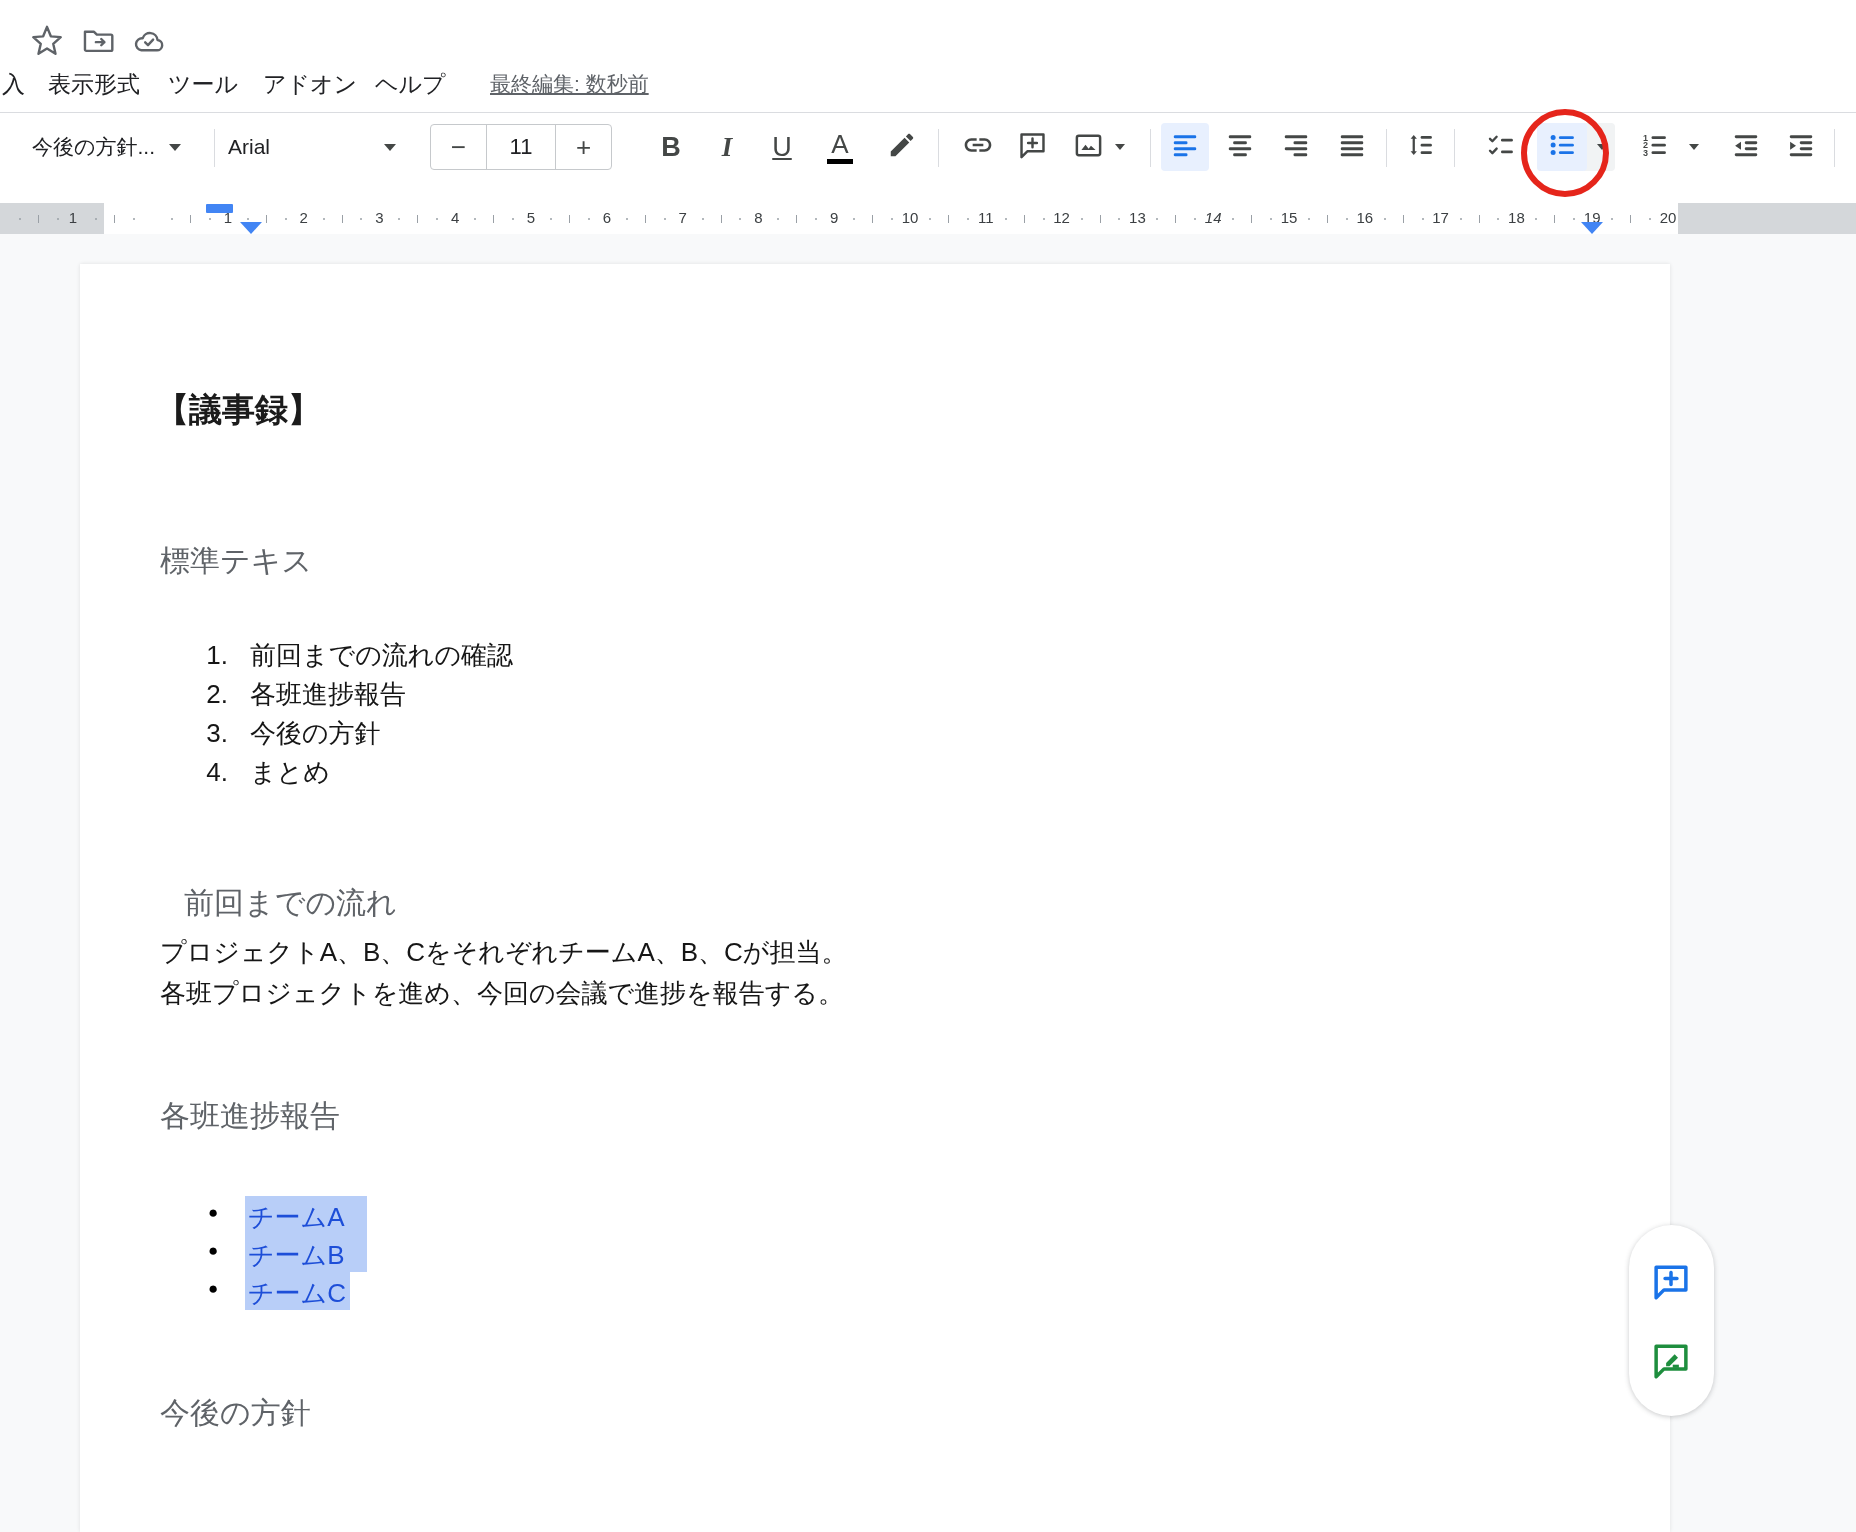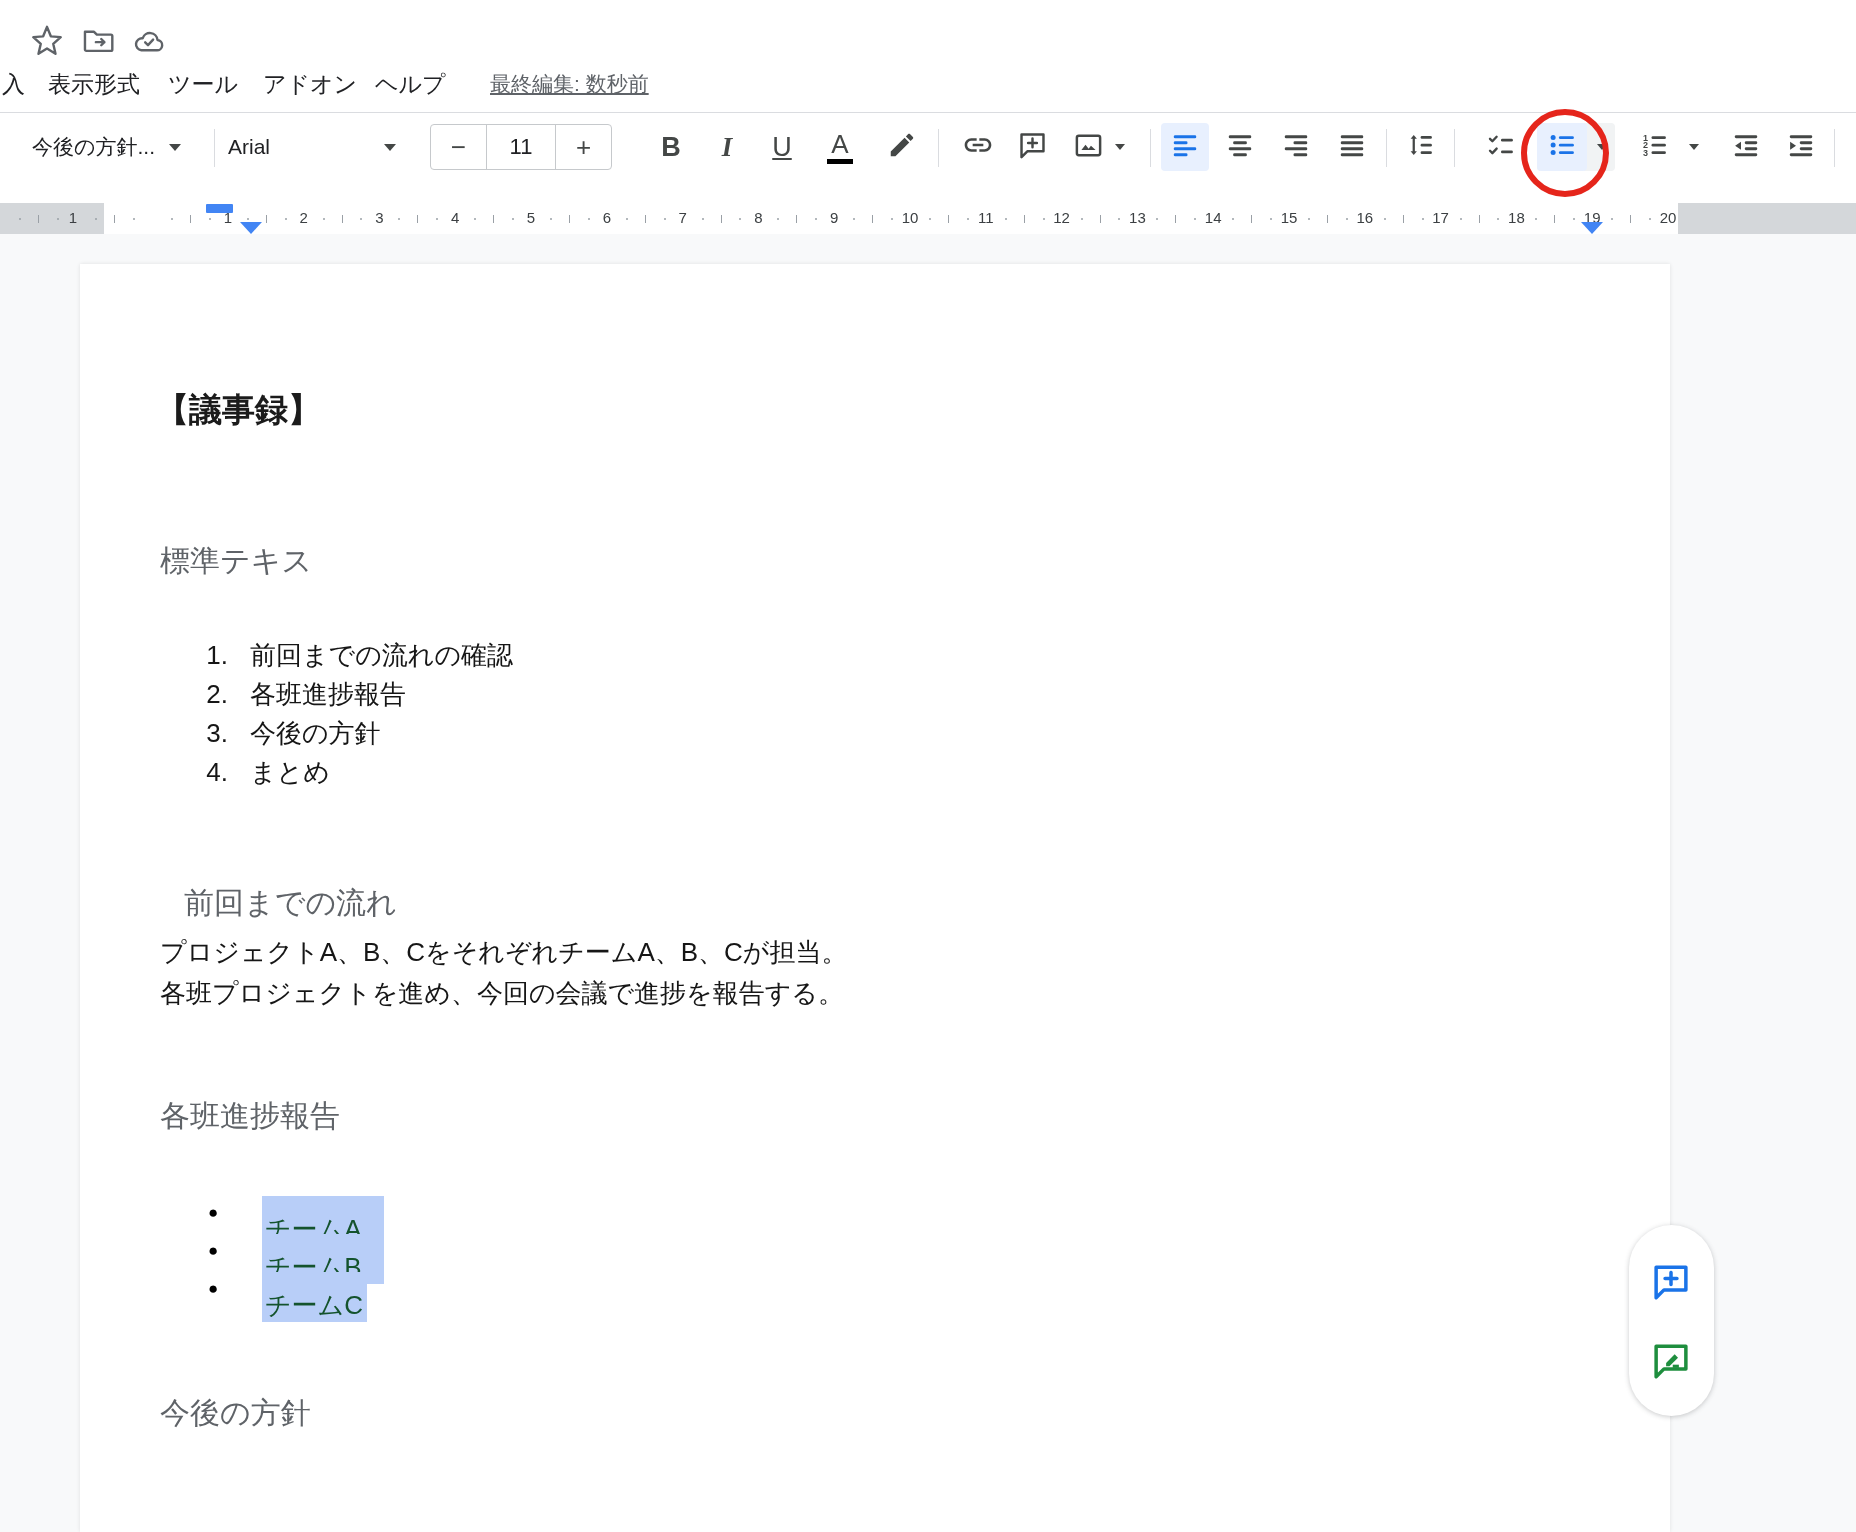--- a/index.html
+++ b/index.html
@@ -67,22 +67,22 @@
         box-shadow:0 0 4px rgba(0,0,0,.10);}
   .doc-title{position:absolute;left:76px;top:124px;font-size:33px;font-weight:700;color:#1b1b1b;cursor:text;}
   .doc-h{position:absolute;left:80px;font-size:30px;color:#5f6368;cursor:text;}
   .agenda-row{position:absolute;height:39px;line-height:39px;cursor:text;}
   .agenda-num{position:absolute;left:80px;width:68px;text-align:right;font-size:26px;color:#161616;}
   .agenda-text{position:absolute;left:170px;font-size:26px;color:#161616;white-space:nowrap;}
   .doc-line{position:absolute;left:80px;height:40px;line-height:40px;font-size:26px;color:#161616;
             white-space:nowrap;cursor:text;}
   .bullet-row{position:absolute;height:38px;line-height:38px;cursor:text;}
   .bullet-dot{position:absolute;left:128px;top:0;font-size:17px;color:#000;line-height:38px;}
-  .bullet-text{position:absolute;left:182px;top:2px;font-size:26px;color:#14532d;line-height:34px;
-               background:#b8cef8;padding:16px 4px 0 3px;white-space:nowrap;}
+  .bullet-text{position:absolute;left:165px;top:2px;font-size:26px;color:#1d4ed8;line-height:34px;
+               background:#b8cef8;padding:4px 4px 0 3px;white-space:nowrap;}
   .bullet-text.ext{padding-right:22px;}
 
   
   .side-pill{position:absolute;left:1629px;top:991px;width:85px;height:191px;background:#fff;
              border-radius:43px;box-shadow:0 1px 5px rgba(60,64,67,.28);z-index:4;}
   .side-btn{position:absolute;left:18px;width:48px;height:48px;display:flex;align-items:center;
             justify-content:center;cursor:pointer;}
 </style>
 </head>
 <body>
@@ -358,21 +358,21 @@
         <span class="rnum" style="left: 455.2px;">4</span>
         <span class="rnum" style="left: 531px;">5</span>
         <span class="rnum" style="left: 606.8px;">6</span>
         <span class="rnum" style="left: 682.6px;">7</span>
         <span class="rnum" style="left: 758.4px;">8</span>
         <span class="rnum" style="left: 834.2px;">9</span>
         <span class="rnum" style="left: 910px;">10</span>
         <span class="rnum" style="left: 985.8px;">11</span>
         <span class="rnum" style="left: 1061.6px;">12</span>
         <span class="rnum" style="left: 1137.4px;">13</span>
-        <span class="rnum" style="left: 1213.2px;">14</span>
+        <span class="rnum" style="left: 1213.2px; font-style: italic;">14</span>
         <span class="rnum" style="left: 1289px;">15</span>
         <span class="rnum" style="left: 1364.8px;">16</span>
         <span class="rnum" style="left: 1440.6px;">17</span>
         <span class="rnum" style="left: 1516.4px;">18</span>
         <span class="rnum" style="left: 1592.2px;">19</span>
         <span class="rnum" style="left: 1668px;">20</span>
         <span class="rtick dot" style="left: 19.35px;"></span>
         <span class="rtick mid" style="left: 38.3px;"></span>
         <span class="rtick dot" style="left: 57.25px;"></span>
         <span class="rtick dot" style="left: 95.15px;"></span>

